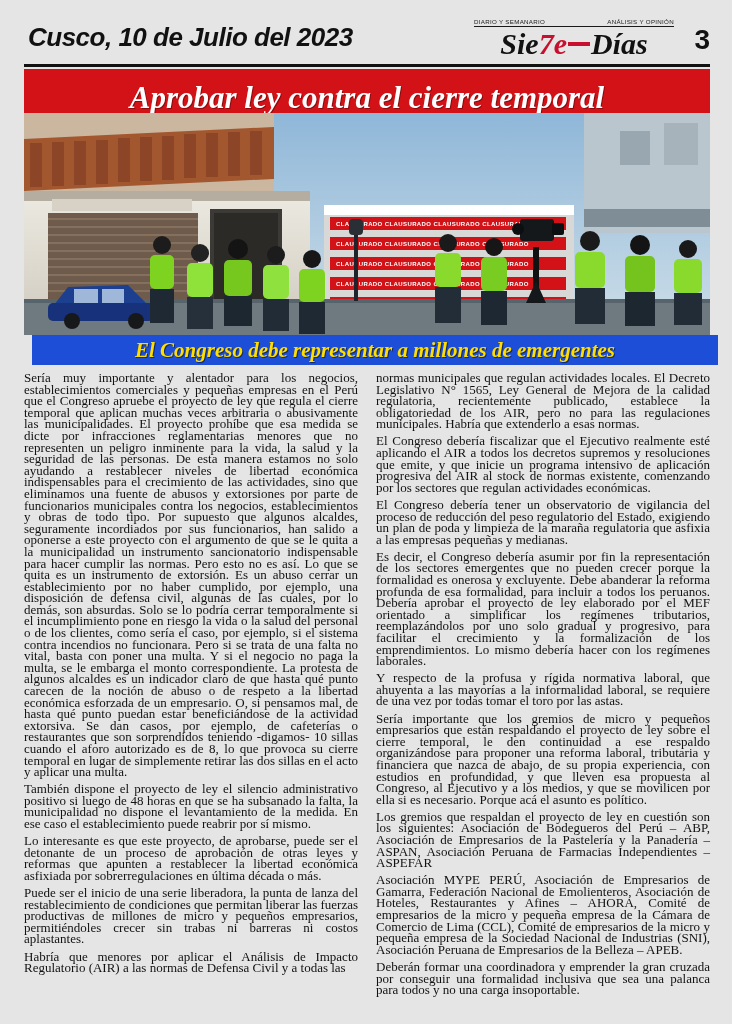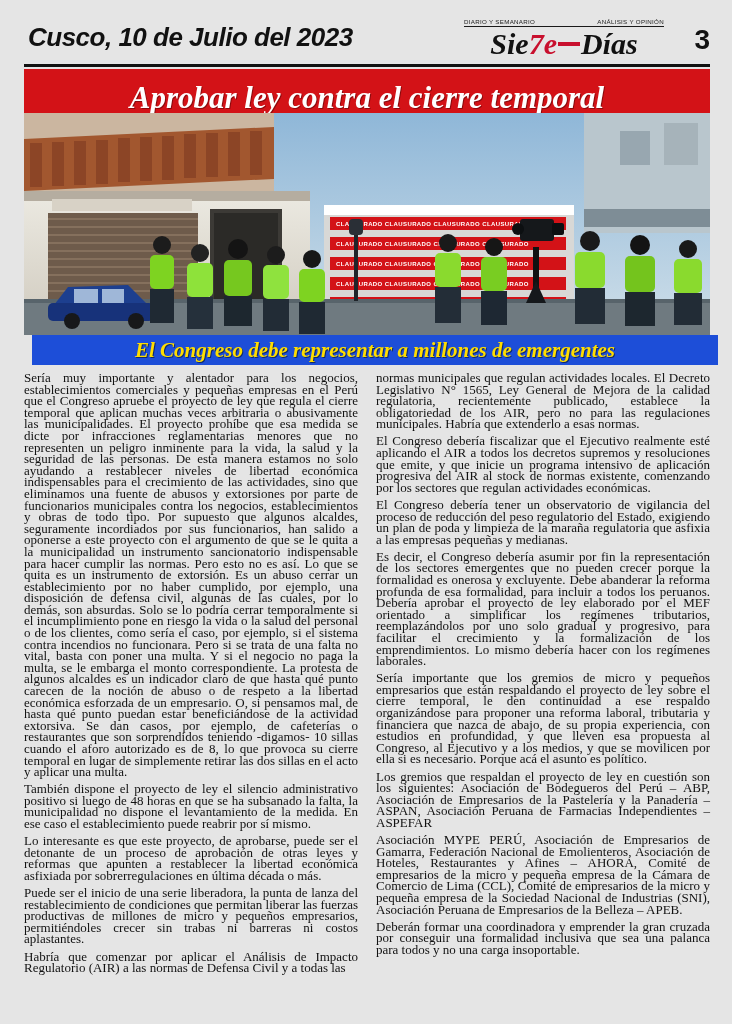--- a/index.html
+++ b/index.html
@@ -31,21 +31,21 @@
     font-family: "Liberation Sans", sans-serif;
     font-weight: bold;
     font-style: italic;
     font-size: 26px;
     letter-spacing: -0.5px;
     color: #111111;
     white-space: nowrap;
   }
   .brand {
     position: absolute;
-    right: 46px;
+    right: 36px;
     top: -4px;
     width: 200px;
     text-align: center;
   }
   .brand-top {
     display: flex;
     justify-content: space-between;
     align-items: flex-end;
     font-family: "Liberation Sans", sans-serif;
     font-size: 6.2px;
@@ -361,27 +361,28 @@
   <div class="subhead-banner">
     <h2>El Congreso debe representar a millones de emergentes</h2>
   </div>
 
   <div class="body">
     <div class="col">
       <p>Sería muy importante y alentador para los negocios, establecimientos comerciales y pequeñas empresas en el Perú que el Congreso apruebe el proyecto de ley que regula el cierre temporal que aplican muchas veces arbitraria o abusivamente las municipalidades. El proyecto prohíbe que esa medida se dicte por infracciones reglamentarias menores que no representen un peligro inminente para la vida, la salud y la seguridad de las personas. De esta manera estamos no solo ayudando a restablecer niveles de libertad económica indispensables para el crecimiento de las actividades, sino que eliminamos una fuente de abusos y extorsiones por parte de funcionarios municipales contra los negocios, establecimientos y obras de todo tipo. Por supuesto que algunos alcaldes, seguramente incordiados por sus funcionarios, han salido a oponerse a este proyecto con el argumento de que se le quita a la municipalidad un instrumento sancionatorio indispensable para hacer cumplir las normas. Pero esto no es así. Lo que se quita es un instrumento de extorsión. Es un abuso cerrar un establecimiento por no haber cumplido, por ejemplo, una disposición de defensa civil, algunas de las cuales, por lo demás, son absurdas. Solo se lo podría cerrar temporalmente si el incumplimiento pone en riesgo la vida o la salud del personal o de los clientes, como sería el caso, por ejemplo, si el sistema contra incendios no funcionara. Pero si se trata de una falta no vital, basta con poner una multa. Y si el negocio no paga la multa, se le embarga el monto correspondiente. La protesta de algunos alcaldes es un indicador claro de que hasta qué punto carecen de la noción de abuso o de respeto a la libertad económica esforzada de un empresario. O, si pensamos mal, de hasta qué punto puedan estar beneficiándose de la actividad extorsiva. Se dan casos, por ejemplo, de cafeterías o restaurantes que son sorprendidos teniendo -digamos- 10 sillas cuando el aforo autorizado es de 8, lo que provoca su cierre temporal en lugar de simplemente retirar las dos sillas en el acto y aplicar una multa.</p>
       <p>También dispone el proyecto de ley el silencio administrativo positivo si luego de 48 horas en que se ha subsanado la falta, la municipalidad no dispone el levantamiento de la medida. En ese caso el establecimiento puede reabrir por sí mismo.</p>
       <p>Lo interesante es que este proyecto, de aprobarse, puede ser el detonante de un proceso de aprobación de otras leyes y reformas que apunten a restablecer la libertad económica asfixiada por sobrerregulaciones en última década o más.</p>
       <p>Puede ser el inicio de una serie liberadora, la punta de lanza del restablecimiento de condiciones que permitan liberar las fuerzas productivas de millones de micro y pequeños empresarios, permitiéndoles crecer sin trabas ni barreras ni costos aplastantes.</p>
-      <p>Habría que comenzar por aplicar el Análisis de Impacto Regulatorio (AIR) a las normas de Defensa Civil y a todas las</p>
+      <p>Habría que menores por aplicar el Análisis de Impacto Regulatorio (AIR) a las normas de Defensa Civil y a todas las</p>
     </div>
     <div class="col">
       <p>normas municipales que regulan actividades locales. El Decreto Legislativo N° 1565, Ley General de Mejora de la calidad regulatoria, recientemente publicado, establece la obligatoriedad de los AIR, pero no para las regulaciones municipales. Habría que extenderlo a esas normas.</p>
       <p>El Congreso debería fiscalizar que el Ejecutivo realmente esté aplicando el AIR a todos los decretos supremos y resoluciones que emite, y que inicie un programa intensivo de aplicación progresiva del AIR al stock de normas existente, comenzando por los sectores que regulan actividades económicas.</p>
       <p>El Congreso debería tener un observatorio de vigilancia del proceso de reducción del peso regulatorio del Estado, exigiendo un plan de poda y limpieza de la maraña regulatoria que asfixia a las empresas pequeñas y medianas.</p>
       <p>Es decir, el Congreso debería asumir por fin la representación de los sectores emergentes que no pueden crecer porque la formalidad es onerosa y excluyente. Debe abanderar la reforma profunda de esa formalidad, para incluir a todos los peruanos. Debería aprobar el proyecto de ley elaborado por el MEF orientado a simplificar los regímenes tributarios, reemplazándolos por uno solo gradual y progresivo, para facilitar el crecimiento y la formalización de los emprendimientos. Lo mismo debería hacer con los regímenes laborales.</p>
+      <p>Y respecto de la profusa y rígida normativa laboral, que ahuyenta a las mayorías a la informalidad laboral, se requiere de una vez por todas tomar el toro por las astas.</p>
       <p>Sería importante que los gremios de micro y pequeños empresarios que están respaldando el proyecto de ley sobre el cierre temporal, le den continuidad a ese respaldo organizándose para proponer una reforma laboral, tributaria y financiera que nazca de abajo, de su propia experiencia, con estudios en profundidad, y que lleven esa propuesta al Congreso, al Ejecutivo y a los medios, y que se movilicen por ella si es necesario. Porque acá el asunto es político.</p>
       <p>Los gremios que respaldan el proyecto de ley en cuestión son los siguientes: Asociación de Bodegueros del Perú – ABP, Asociación de Empresarios de la Pastelería y la Panadería – ASPAN, Asociación Peruana de Farmacias Independientes – ASPEFAR</p>
       <p>Asociación MYPE PERÚ, Asociación de Empresarios de Gamarra, Federación Nacional de Emolienteros, Asociación de Hoteles, Restaurantes y Afines – AHORA, Comité de empresarios de la micro y pequeña empresa de la Cámara de Comercio de Lima (CCL), Comité de empresarios de la micro y pequeña empresa de la Sociedad Nacional de Industrias (SNI), Asociación Peruana de Empresarios de la Belleza – APEB.</p>
       <p>Deberán formar una coordinadora y emprender la gran cruzada por conseguir una formalidad inclusiva que sea una palanca para todos y no una carga insoportable.</p>
     </div>
   </div>
 
 </div>
 
 </body></html>

